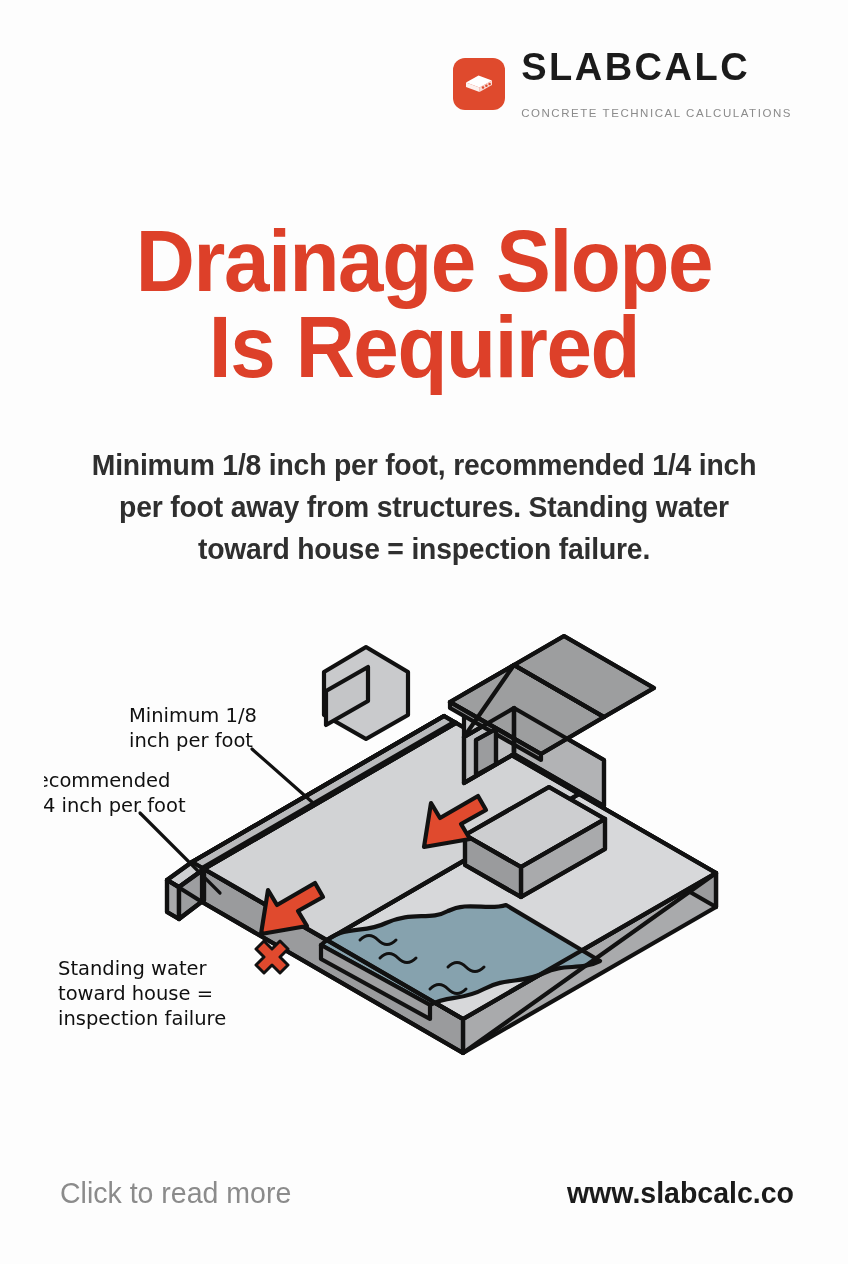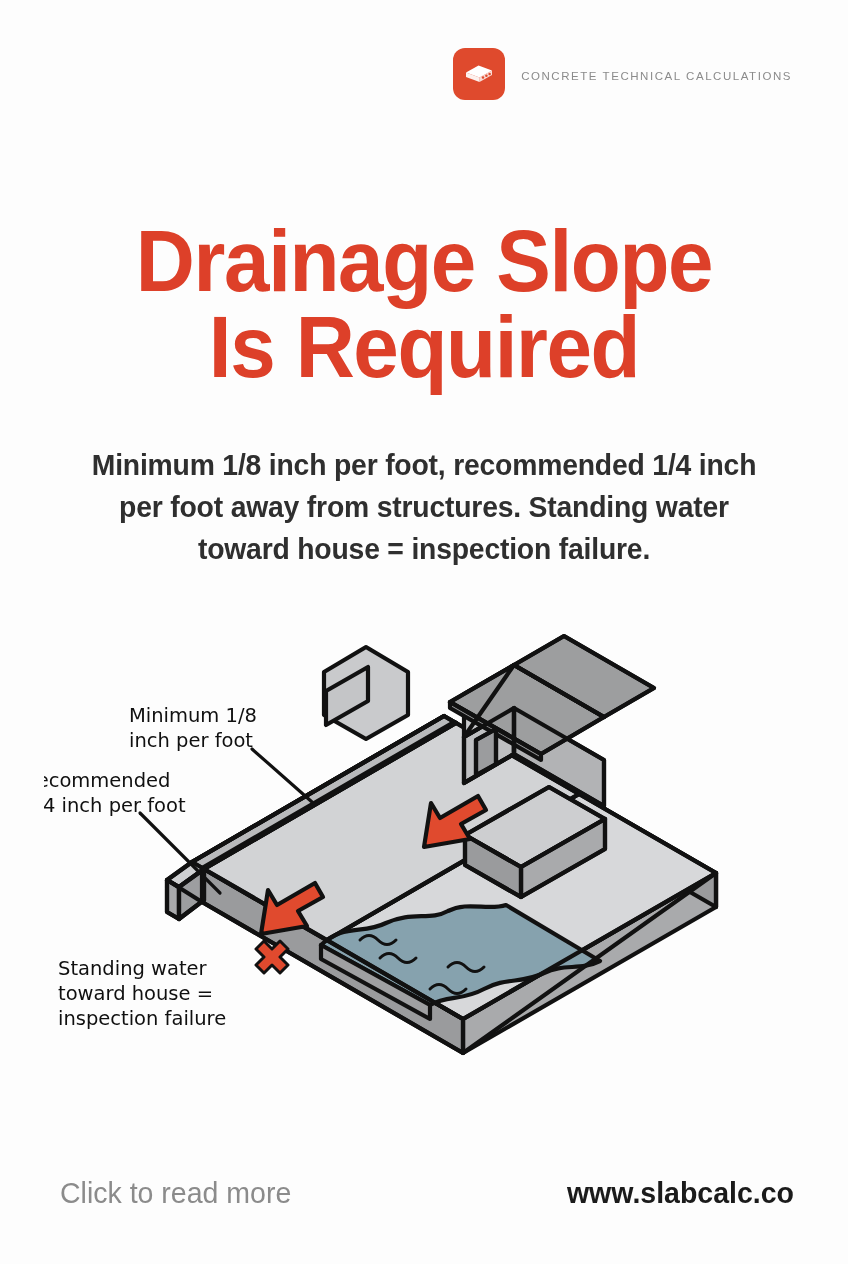--- a/index.html
+++ b/index.html
@@ -24,21 +24,21 @@
   }
   .brand-text{display:flex;flex-direction:column;align-items:flex-start;}
   .brand-name{
     font-family:"Liberation Sans", sans-serif;
     font-weight:bold;font-size:38px;letter-spacing:2.5px;color:#1b1b1b;
     line-height:1;
   }
   .brand-tagline{
     font-family:"Liberation Sans", sans-serif;
     font-size:11.5px;letter-spacing:1.55px;color:#8b8b8b;
-    margin-top:6px;line-height:1;white-space:nowrap;
+    margin-top:22px;line-height:1;white-space:nowrap;
   }
 
   
   .headline{
     position:absolute;left:0;right:0;top:218px;
     text-align:center;
     color:#dd4029;
     font-family:"Liberation Sans Narrow","Liberation Sans", sans-serif;
     font-weight:bold;
     font-size:88px;
@@ -102,20 +102,21 @@
           <path d="M17.5 20.5 L30 13.5 L30 18 L17.5 25 Z" opacity="0.8"></path>
         </g>
         <g fill="#df4a2d">
           <circle cx="21" cy="20.6" r="1.25"></circle>
           <circle cx="24.4" cy="18.7" r="1.25"></circle>
           <circle cx="27.6" cy="16.9" r="1.25"></circle>
         </g>
       </svg>
     </div>
     <div class="brand-text">
+      <div class="brand-name">SLABCALC</div>
       <div class="brand-tagline">CONCRETE TECHNICAL CALCULATIONS</div>
     </div>
   </div>
 
   <div class="headline">
     <span class="l1">Drainage Slope</span>
     <span class="l2">Is Required</span>
   </div>
 
   <div class="subtitle">Minimum 1/8 inch per foot, recommended 1/4 inch per foot away from structures. Standing water toward house = inspection failure.</div>

